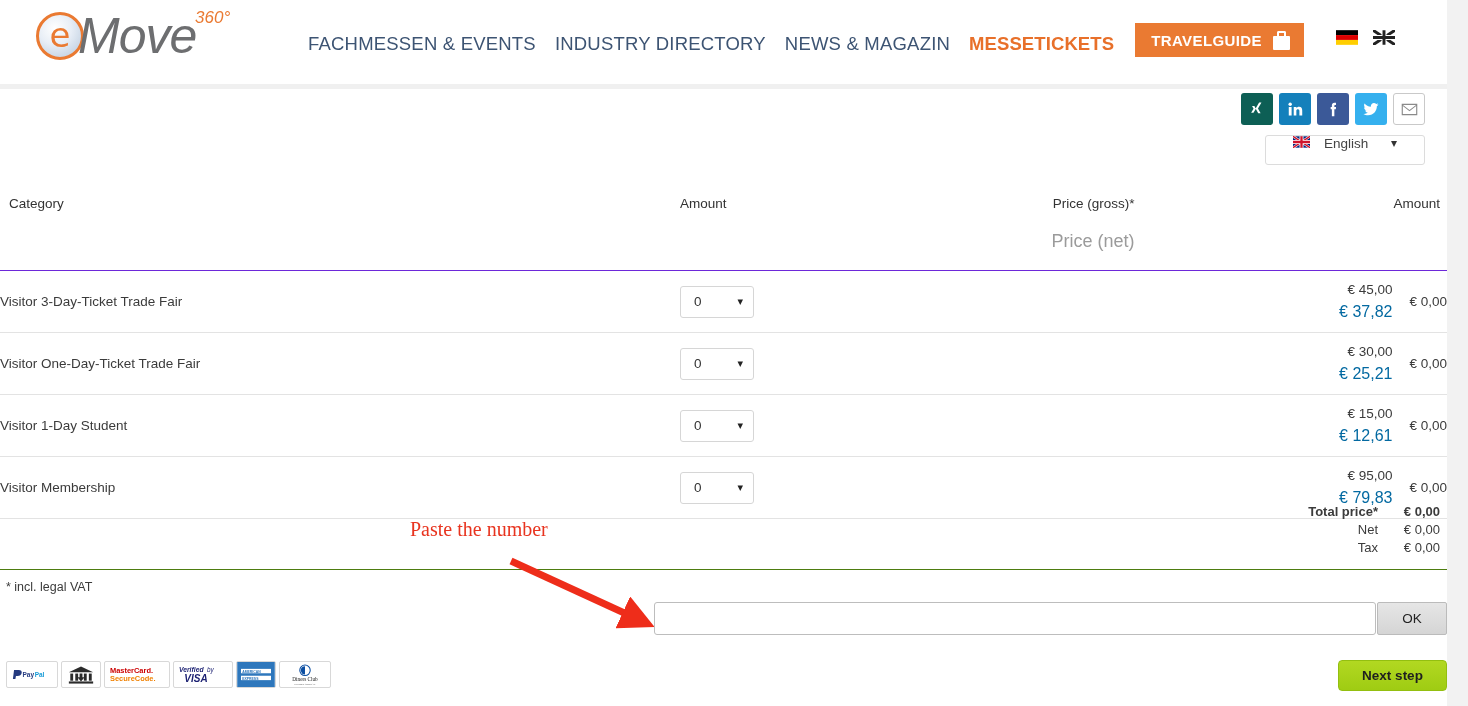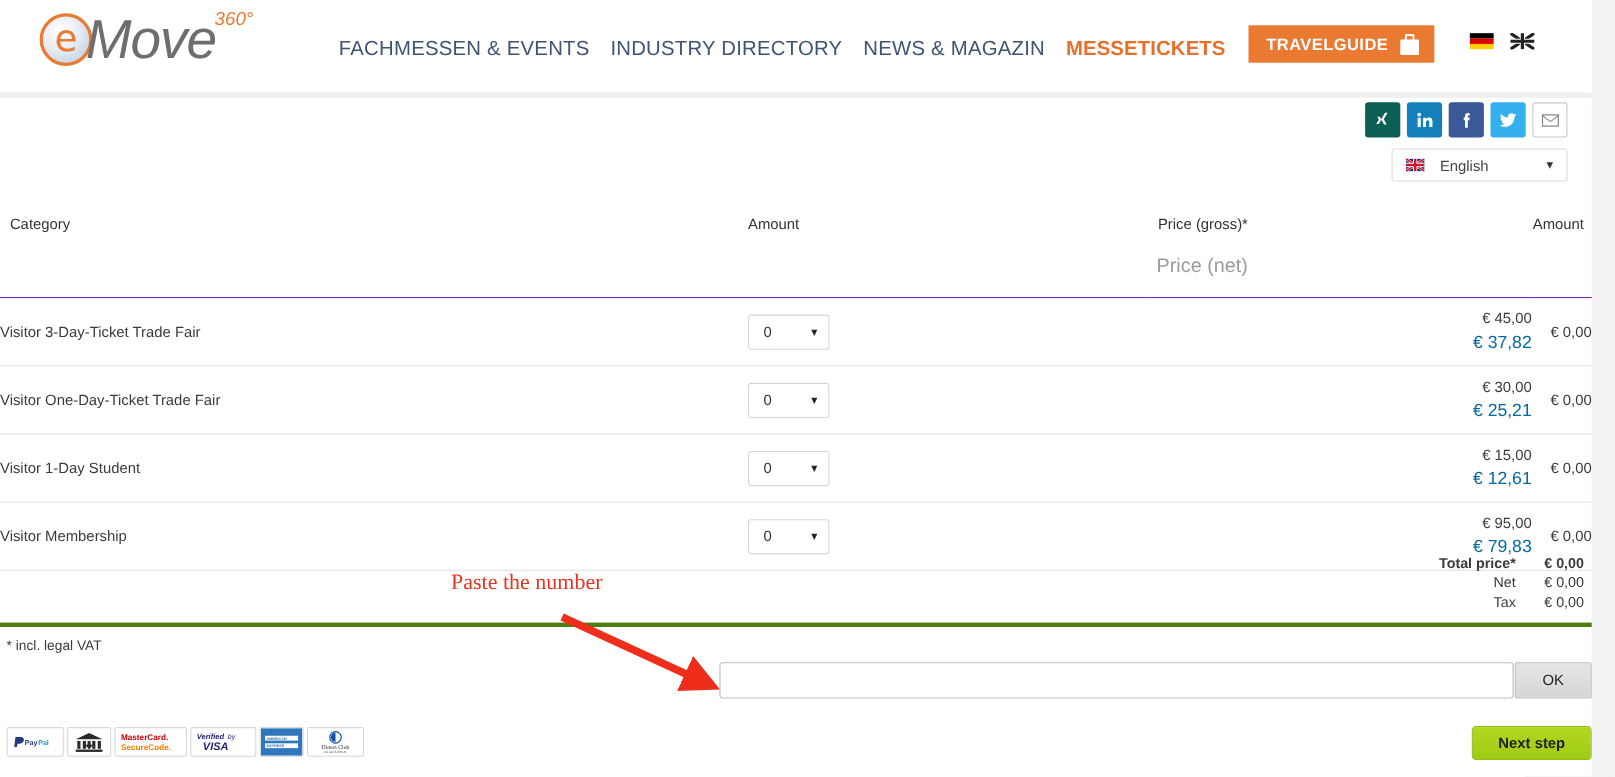--- a/index.html
+++ b/index.html
@@ -75,21 +75,21 @@
   .social.xing { background: #0d5f55; }
   .social.linkedin { background: #1480bb; }
   .social.facebook { background: #3b5998; }
   .social.twitter { background: #35b0ee; }
   .social.mail { background: #ffffff; border: 1px solid #c9c9c9; }
 
   
   .lang-select {
     position: absolute; right: 22px; top: 135px;
     width: 160px; height: 30px; border: 1px solid #dcdcdc; border-radius: 3px;
-    background: #fff; display: flex; align-items: center; padding: 0 12px; cursor: pointer;
+    background: #fff; display: flex; padding: 0 27px; cursor: pointer;
   }
   .lang-select .flag { width: 17px; height: 12px; margin-right: 14px; }
   .lang-select .label { flex: 1; font-size: 13.5px; color: #444; }
   .lang-select .chev { font-size: 12px; color: #333; }
 
   
   .ticket-table { position: absolute; left: 0; top: 180px; width: 1447px; border-collapse: collapse; }
   .ticket-table thead tr { border-bottom: 1px solid #6d28d9; }
   .ticket-table th {
     font-weight: normal; font-size: 13.5px; color: #333; padding: 0; vertical-align: top;
@@ -111,21 +111,21 @@
   .td-total { text-align: right; padding-right: 7px; }
 
   .qty-select {
     width: 74px; height: 32px; border: 1px solid #d6d6d6; border-radius: 3px;
     background: #fff; display: flex; align-items: center; justify-content: space-between;
     padding: 0 10px 0 13px; font-size: 13.5px; color: #333; cursor: pointer;
   }
   .qty-select .chev { font-size: 11px; color: #222; }
 
   
-  .totals-row { position: absolute; left: 0; top: 489px; width: 1447px; height: 81px; border-bottom: 4px solid #4d7c0f; }
+  .totals-row { position: absolute; left: 0; top: 489px; width: 1447px; height: 81px; border-bottom: 1px solid #4d7c0f; }
   .totals { position: absolute; right: 7px; top: 15px; font-size: 13px; color: #3b3b3b; }
   .totals .line { display: flex; justify-content: flex-end; align-items: baseline; height: 18px; }
   .totals .lbl { text-align: right; padding-right: 10px; }
   .totals .val { width: 52px; text-align: right; }
   .totals .line.grand .lbl, .totals .line.grand .val { font-weight: bold; }
 
   
   .annot-text {
     position: absolute; left: 410px; top: 518px;
     color: #e8341f; font-size: 20px; font-family: Liberation Serif, serif;

